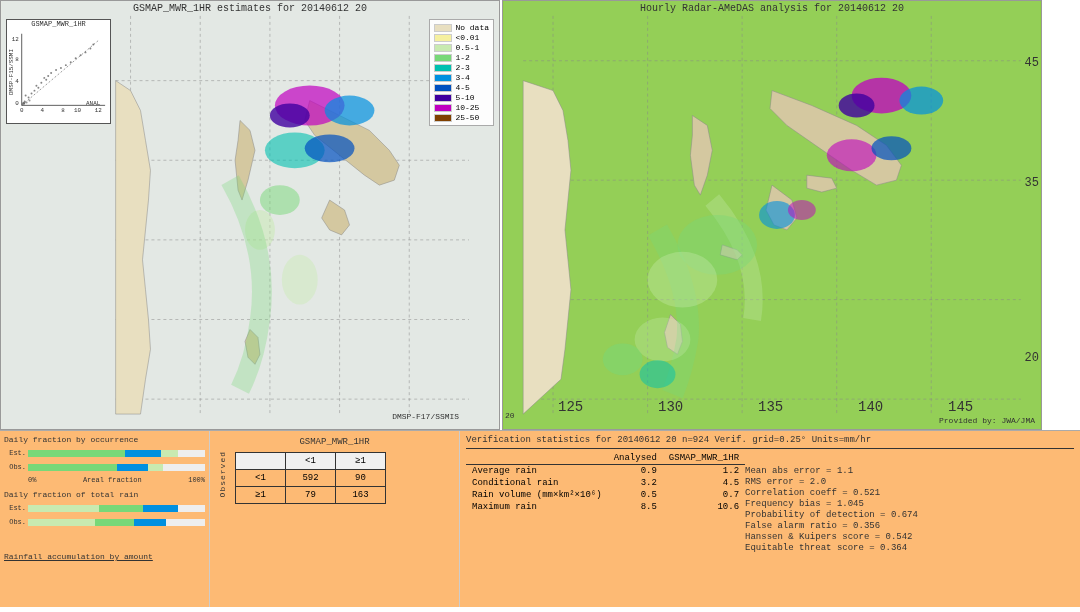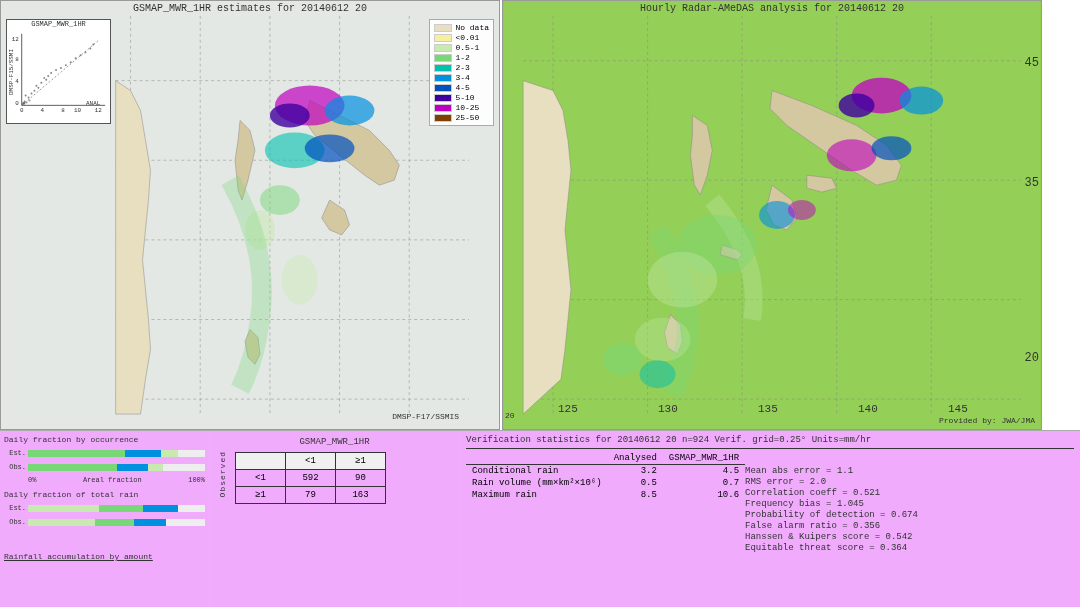--- a/index.html
+++ b/index.html
@@ -117,40 +117,40 @@
     .axis-label-right {
       position: absolute;
       right: 2px;
       font-size: 12px;
       color: #333;
       z-index: 10;
     }
     .axis-label-bottom {
       position: absolute;
       bottom: 14px;
-      font-size: 11px;
+      font-size: 14px;
       color: #333;
       z-index: 10;
     }
     .axis-label-left {
       position: absolute;
       left: 2px;
       font-size: 8px;
       color: #333;
       z-index: 10;
     }
 
     
     .bottom-row {
       display: flex;
       flex-direction: row;
       height: 182px;
       width: 100%;
       border-top: 1px solid #aaa;
-      background: #f0abfc;
+      background: #fdba74;
     }
 
     
     .bottom-left {
       width: 210px;
       padding: 4px 4px;
       border-right: 1px solid #ccc;
       display: flex;
       flex-direction: column;
       gap: 2px;
@@ -613,20 +613,25 @@
           <table>
             <thead>
               <tr>
                 <th></th>
                 <th>Analysed</th>
                 <th>GSMAP_MWR_1HR</th>
               </tr>
             </thead>
             <tbody>
               <tr>
+                <td>Average rain</td>
+                <td>0.9</td>
+                <td>1.2</td>
+              </tr>
+              <tr>
                 <td>Conditional rain</td>
                 <td>3.2</td>
                 <td>4.5</td>
               </tr>
               <tr>
                 <td>Rain volume (mm×km²×10⁶)</td>
                 <td>0.5</td>
                 <td>0.7</td>
               </tr>
               <tr>

